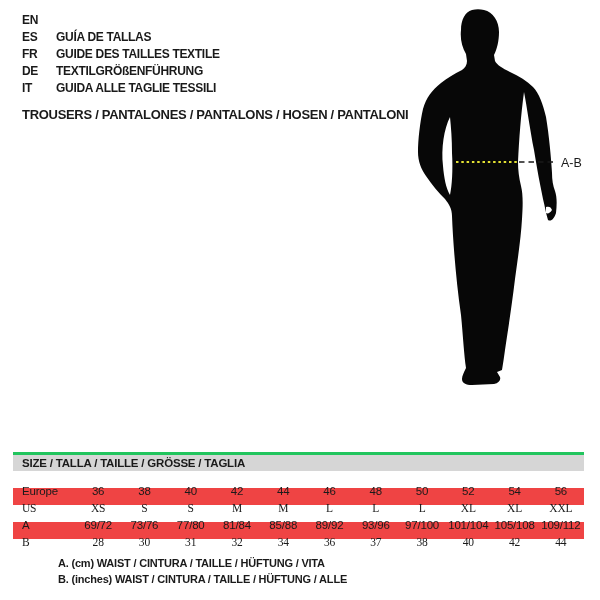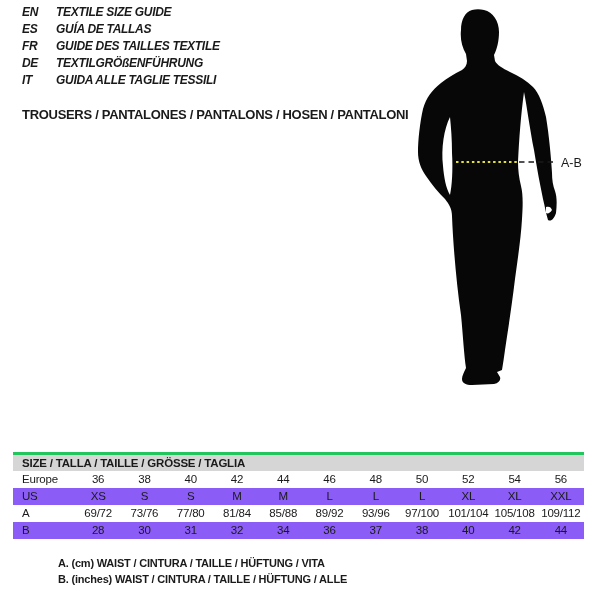--- a/index.html
+++ b/index.html
@@ -1,21 +1,21 @@
 <!DOCTYPE html>
 <html><head>
 <meta charset="utf-8">
 <style>
   html,body{margin:0;padding:0;background:#ffffff;}
   .page{
     position:relative;width:600px;height:600px;background:#ffffff;overflow:hidden;
     font-family:"Liberation Sans","DejaVu Sans",sans-serif;color:#1a1a1a;
   }
   
-  .lang-block{position:absolute;left:22px;top:4px;font-style:italic;}
+  .lang-block{position:absolute;left:22px;top:12px;}
   .lang-row{display:flex;line-height:17px;font-size:12px;font-weight:700;letter-spacing:-0.3px;}
   .lang-code{width:34px;flex:0 0 34px;}
   .garment-title{
     position:absolute;left:22px;top:107px;font-size:13px;font-weight:700;letter-spacing:-0.3px;
   }
   
   .figure-svg{position:absolute;left:0;top:0;width:600px;height:600px;}
   
   .section-title{
     position:absolute;left:21px;top:424px;font-size:13px;font-weight:700;letter-spacing:-0.3px;
@@ -24,36 +24,35 @@
     position:absolute;left:13px;top:452px;width:571px;border-top:3px solid #22c55e;
   }
   .thead{
     background:#d6d6d6;height:16px;line-height:16px;padding-left:9px;
     font-size:11.5px;font-weight:700;letter-spacing:-0.2px;
   }
   .trow{
     display:grid;grid-template-columns:62px repeat(11,1fr);
     height:17px;line-height:17px;font-size:11.5px;letter-spacing:-0.2px;
   }
-  .trow.alt{background:#8b5cf6;}
-  .cell{text-align:center;white-space:nowrap;overflow:visible;}
+  .trow.alt{background:#ef4444;font-family:Liberation Serif, serif;}
+  .cell{text-align:center;white-space:nowrap;overflow:visible;margin-top:12px;}
   .cell.label{text-align:left;padding-left:9px;}
   
   .footnotes{position:absolute;left:21px;top:555px;}
   .footnote{font-size:11px;font-weight:700;line-height:16px;letter-spacing:-0.2px;margin-left:37px;}
 </style>
 </head>
 <body>
 
 <div class="page">
 
   <div class="lang-block">
     <div class="lang-row">
       <span class="lang-code">EN</span>
-      <span class="lang-label">TEXTILE SIZE GUIDE</span>
     </div>
     <div class="lang-row">
       <span class="lang-code">ES</span>
       <span class="lang-label">GUÍA DE TALLAS</span>
     </div>
     <div class="lang-row">
       <span class="lang-code">FR</span>
       <span class="lang-label">GUIDE DES TAILLES TEXTILE</span>
     </div>
     <div class="lang-row">

